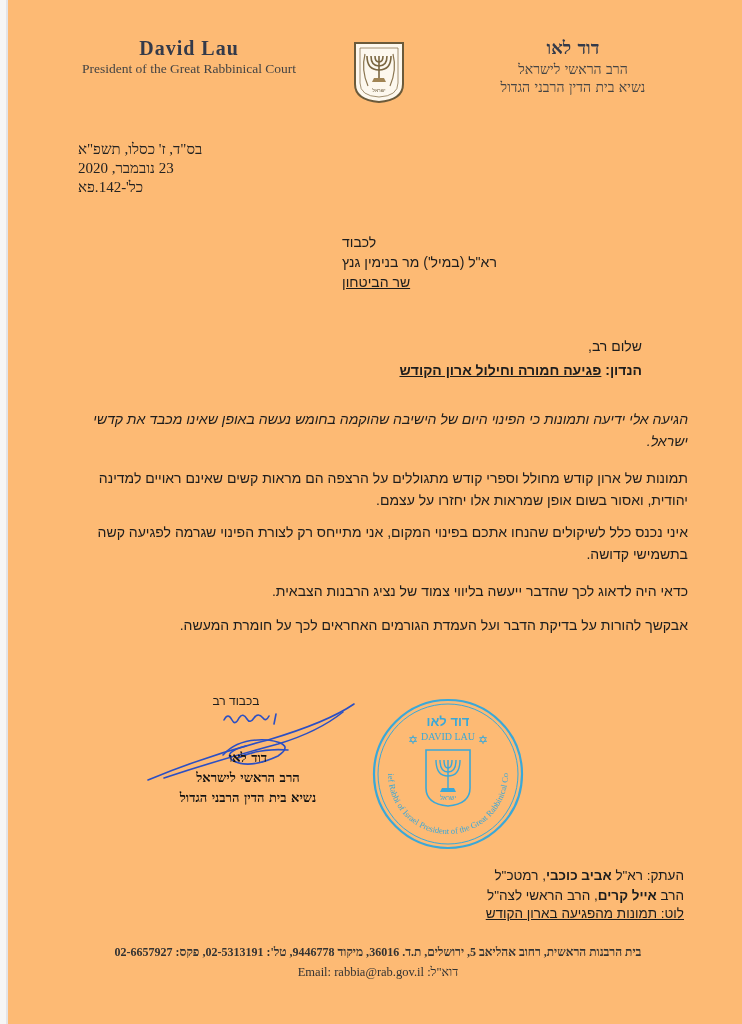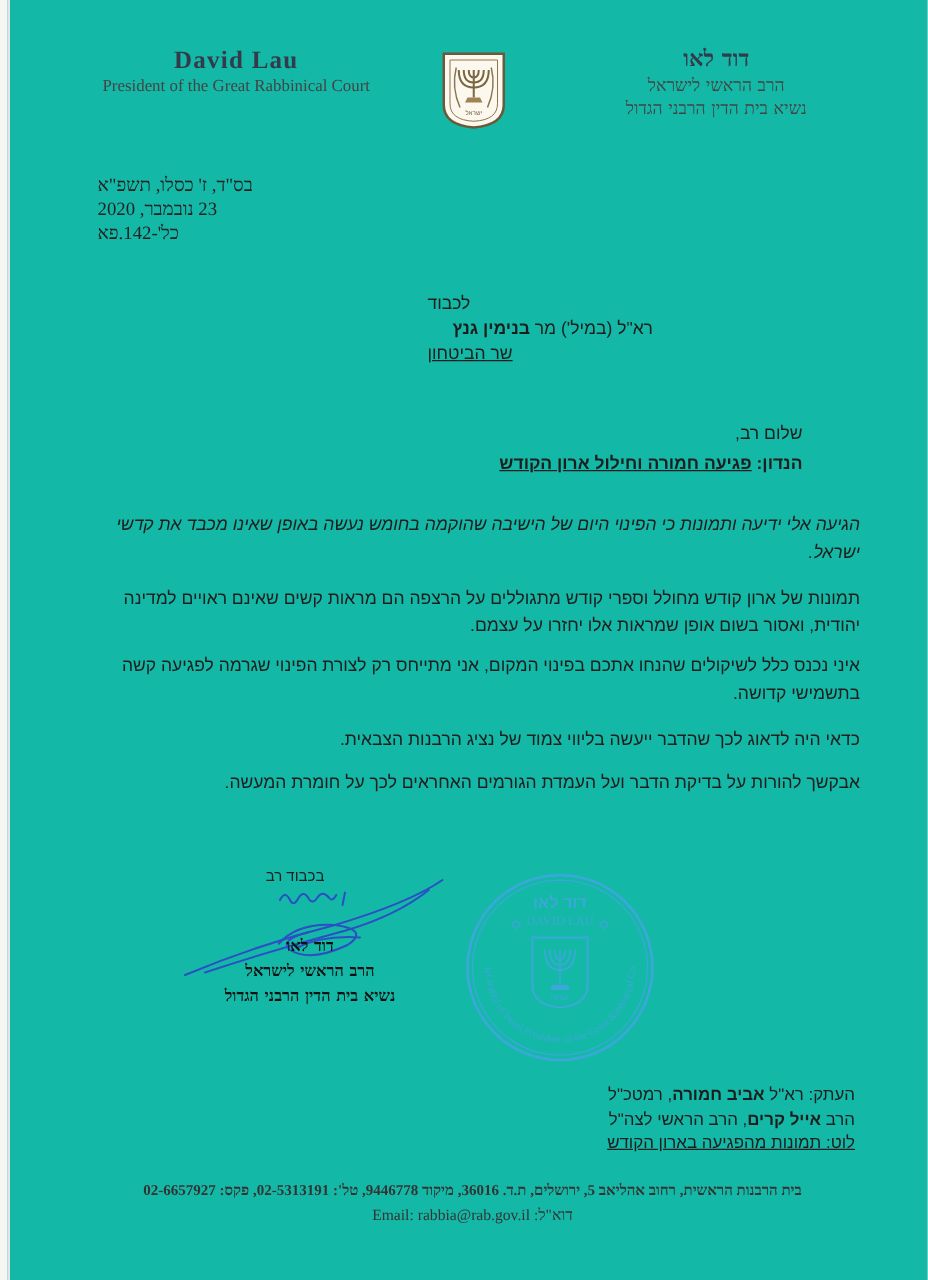--- a/index.html
+++ b/index.html
@@ -5,21 +5,21 @@
   * { box-sizing: border-box; margin: 0; padding: 0; }
   html, body { width: 742px; height: 1024px; overflow: hidden; }
   body {
     background: #f6f6f5;
     position: relative;
     font-family: "Liberation Sans", sans-serif;
     color: #1d1d1d;
   }
   .page {
     position: absolute; left: 6px; top: 0; width: 736px; height: 1024px;
-    background: #14b8a6;
+    background: #fdba74;
     border-left: 2px solid #e4e4e6;
   }
   .abs { position: absolute; }
   .rtl { direction: rtl; unicode-bidi: plaintext; }
 
   
   .hdr-en { left: 66px; top: 36px; width: 230px; text-align: center; font-family: "Liberation Serif", serif; color: #444; }
   .hdr-en .name { font-size: 20px; font-weight: bold; color: #333a4a; letter-spacing: 1px; line-height: 24px; }
   .hdr-en .l2 { font-size: 15px; line-height: 18px; }
   .hdr-en .l3 { font-size: 13.5px; line-height: 18px; }
@@ -29,21 +29,21 @@
   .hdr-he .name { font-size: 18px; font-weight: bold; color: #333a4a; line-height: 24px; }
   .hdr-he .l2 { font-size: 14px; line-height: 18px; }
   .hdr-he .l3 { font-size: 14px; line-height: 19px; }
 
   .emblem { left: 344px; top: 40px; width: 54px; height: 64px; }
 
   .dateblock { left: 70px; top: 140px; width: 180px; text-align: left; font-family: "Liberation Serif", serif; font-size: 15px; line-height: 19px; color: #222; }
   .dateblock div { direction: rtl; text-align: left; unicode-bidi: plaintext; }
 
   .addressee { right: 100px; top: 232px; width: 300px; text-align: left; font-size: 14px; line-height: 20px; direction: rtl; }
-  .addressee .b { font-weight: bold; margin-left: 20px; }
+  .addressee .b { font-weight: normal; }
   .u { text-decoration: underline; }
 
   .greeting { right: 100px; top: 338px; font-size: 14px; direction: rtl; }
   .subject { right: 100px; top: 362px; font-size: 14px; font-weight: bold; direction: rtl; }
 
   .body-par { right: 54px; width: 600px; text-align: right; direction: rtl; font-size: 14px; line-height: 22px; }
 
   .closing { left: 178px; top: 694px; width: 100px; text-align: center; font-size: 12px; direction: rtl; }
   .signer { left: 150px; top: 748px; width: 180px; text-align: center; font-family: "DejaVu Serif", serif; font-size: 13px; font-weight: bold; line-height: 20px; direction: rtl; color: #111; }
   .signature { left: 120px; top: 700px; width: 230px; height: 90px; }
@@ -163,21 +163,21 @@
       </g>
       <path d="M70 96 H86 L84 92 H72 Z" fill="#3aa8d8"></path>
       <text x="78" y="104" font-size="6" text-anchor="middle" fill="#3aa8d8">ישראל</text>
       <text x="38" y="48" font-size="12" fill="#3aa8d8">✡</text>
       <text x="108" y="48" font-size="12" fill="#3aa8d8">✡</text>
     </svg>
   </div>
 
   <div class="abs cc">
     <div>
-      <span>העתק: </span><span>רא"ל </span><span class="b">אביב חמורה</span><span>, רמטכ"ל</span>
+      <span>העתק: </span><span>רא"ל </span><span class="b">אביב כוכבי</span><span>, רמטכ"ל</span>
     </div>
     <div style="margin-right:0;">
       <span>הרב </span><span class="b">אייל קרים</span><span>, הרב הראשי לצה"ל</span>
     </div>
   </div>
 
   <div class="abs encl">לוט: תמונות מהפגיעה בארון הקודש</div>
 
   <div class="abs footer">
     <div class="he">בית הרבנות הראשית, רחוב אהליאב 5, ירושלים, ת.ד. 36016, מיקוד 9446778, טל': 02-5313191, פקס: 02-6657927</div>

